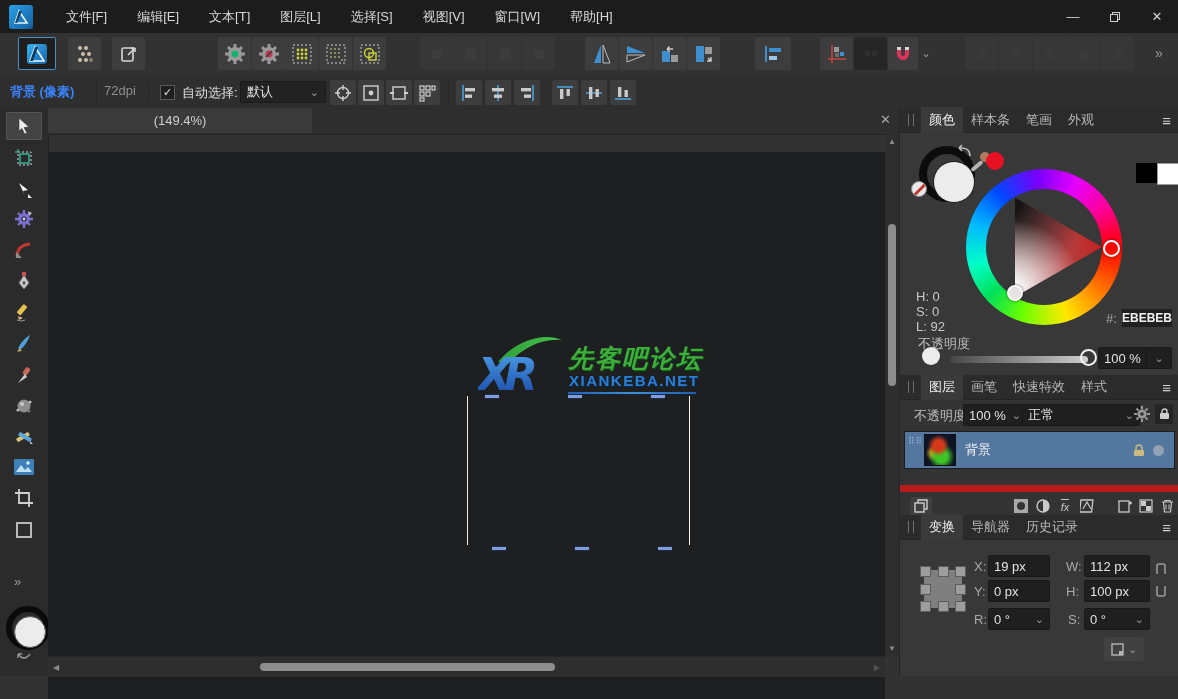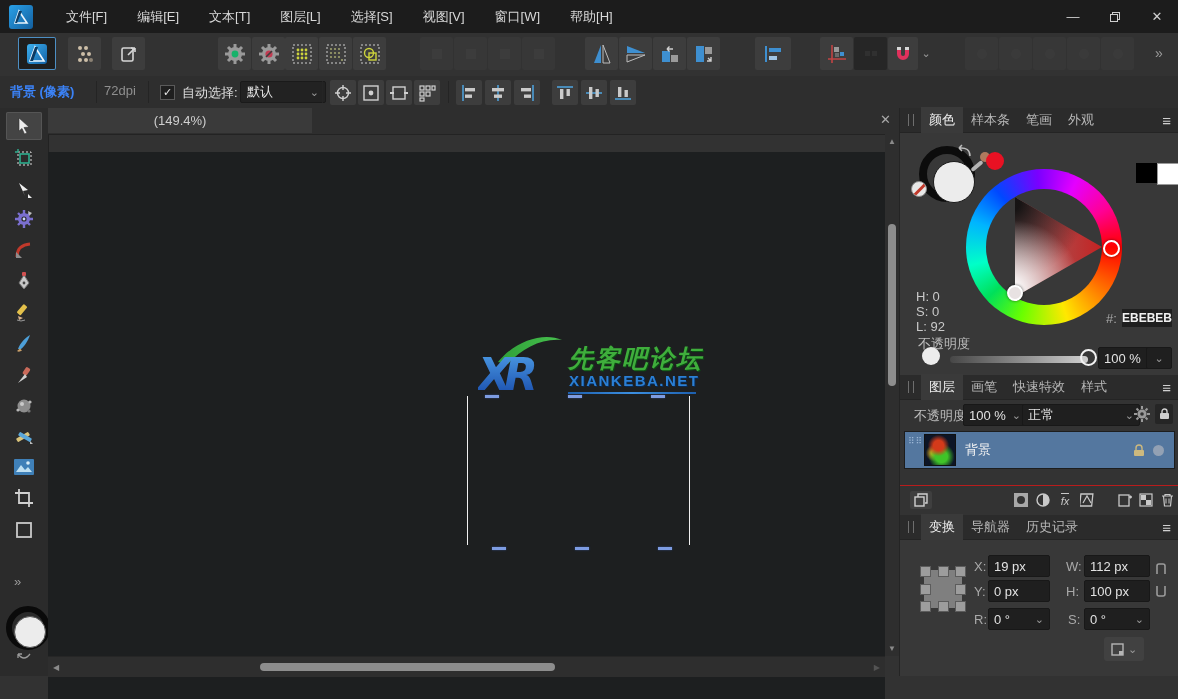--- a/index.html
+++ b/index.html
@@ -101,21 +101,21 @@
   
   .layerrow{position:absolute;left:5px;top:57px;width:269px;height:36px;background:#54779f;box-shadow:0 0 0 1px #1d1d1d;display:flex;align-items:center;}
   .lgrip{width:14px;height:26px;margin-left:3px;color:#9db8d6;font-size:9px;line-height:9px;letter-spacing:1px;overflow:hidden;}
   .lthumb{width:30px;height:30px;margin-left:2px;border:1px solid #101010;
     background:
       radial-gradient(circle at 45% 35%,#d43a1a 0 20%,rgba(0,0,0,0) 42%),
       radial-gradient(circle at 55% 72%,#3fc428 0 22%,rgba(0,0,0,0) 48%),
       radial-gradient(circle at 30% 60%,#d4a520 0 10%,rgba(0,0,0,0) 30%),
       #0d1526;}
   .lname{margin-left:9px;color:#f2f2f2;}
-  .lbar{position:absolute;left:0;top:110px;width:279px;height:30px;background:#333;border-top:1px solid #b91c1c;}
+  .lbar{position:absolute;left:0;top:110px;width:279px;height:30px;background:#333;border-top:7px solid #b91c1c;}
   .lbtn{position:absolute;top:5px;display:flex;align-items:center;justify-content:center;width:18px;height:18px;}
   .fxicon{color:#c9c9c9;font-size:11px;font-style:italic;border-top:1px solid #c9c9c9;padding-top:1px;}
 
   
   .anchor{position:absolute;left:24px;top:55px;width:38px;height:38px;background:#7f7f7f;border-radius:2px;}
   .anchor i{position:absolute;width:9px;height:9px;background:#9d9d9d;border:1px solid #5c5c5c;}
   .optbtn{position:absolute;left:204px;top:122px;width:40px;height:24px;background:#414141;border-radius:3px;
           display:flex;align-items:center;justify-content:center;gap:4px;color:#9a9a9a;}
 
   

